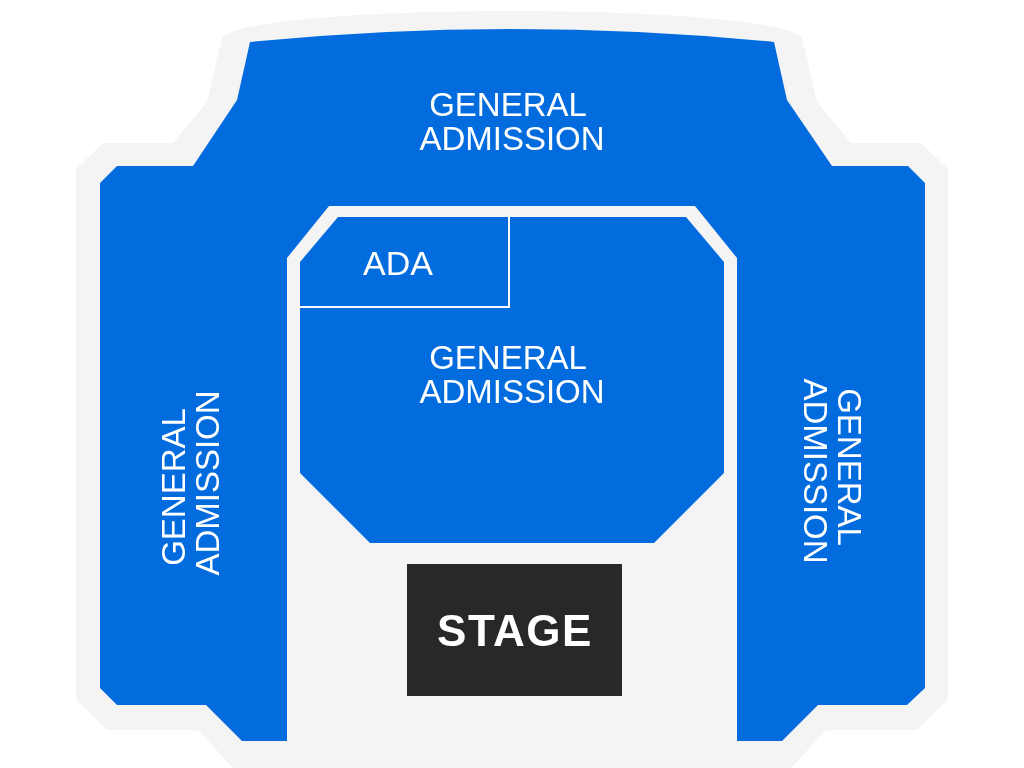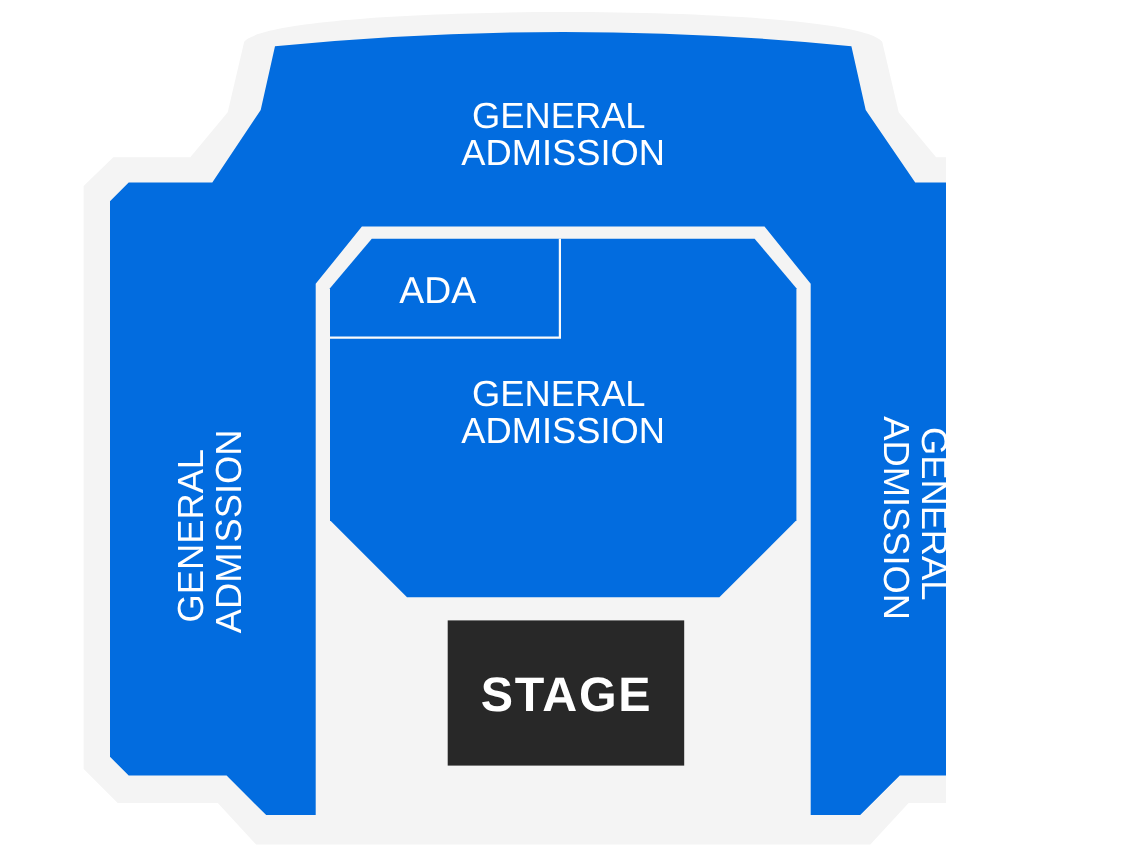--- a/index.html
+++ b/index.html
@@ -2,21 +2,21 @@
 <html><head>
 <meta charset="utf-8">
 <style>
   html, body {
     margin: 0;
     padding: 0;
     background: #ffffff;
   }
   .stage-holder {
     position: relative;
-    width: 860px;
+    width: 1024px;
     height: 768px;
     overflow: hidden;
   }
   svg { display: block; }
   text {
     font-family: "Liberation Sans", "DejaVu Sans", sans-serif;
     fill: #ffffff;
   }
   .section-label {
     font-size: 33px;

